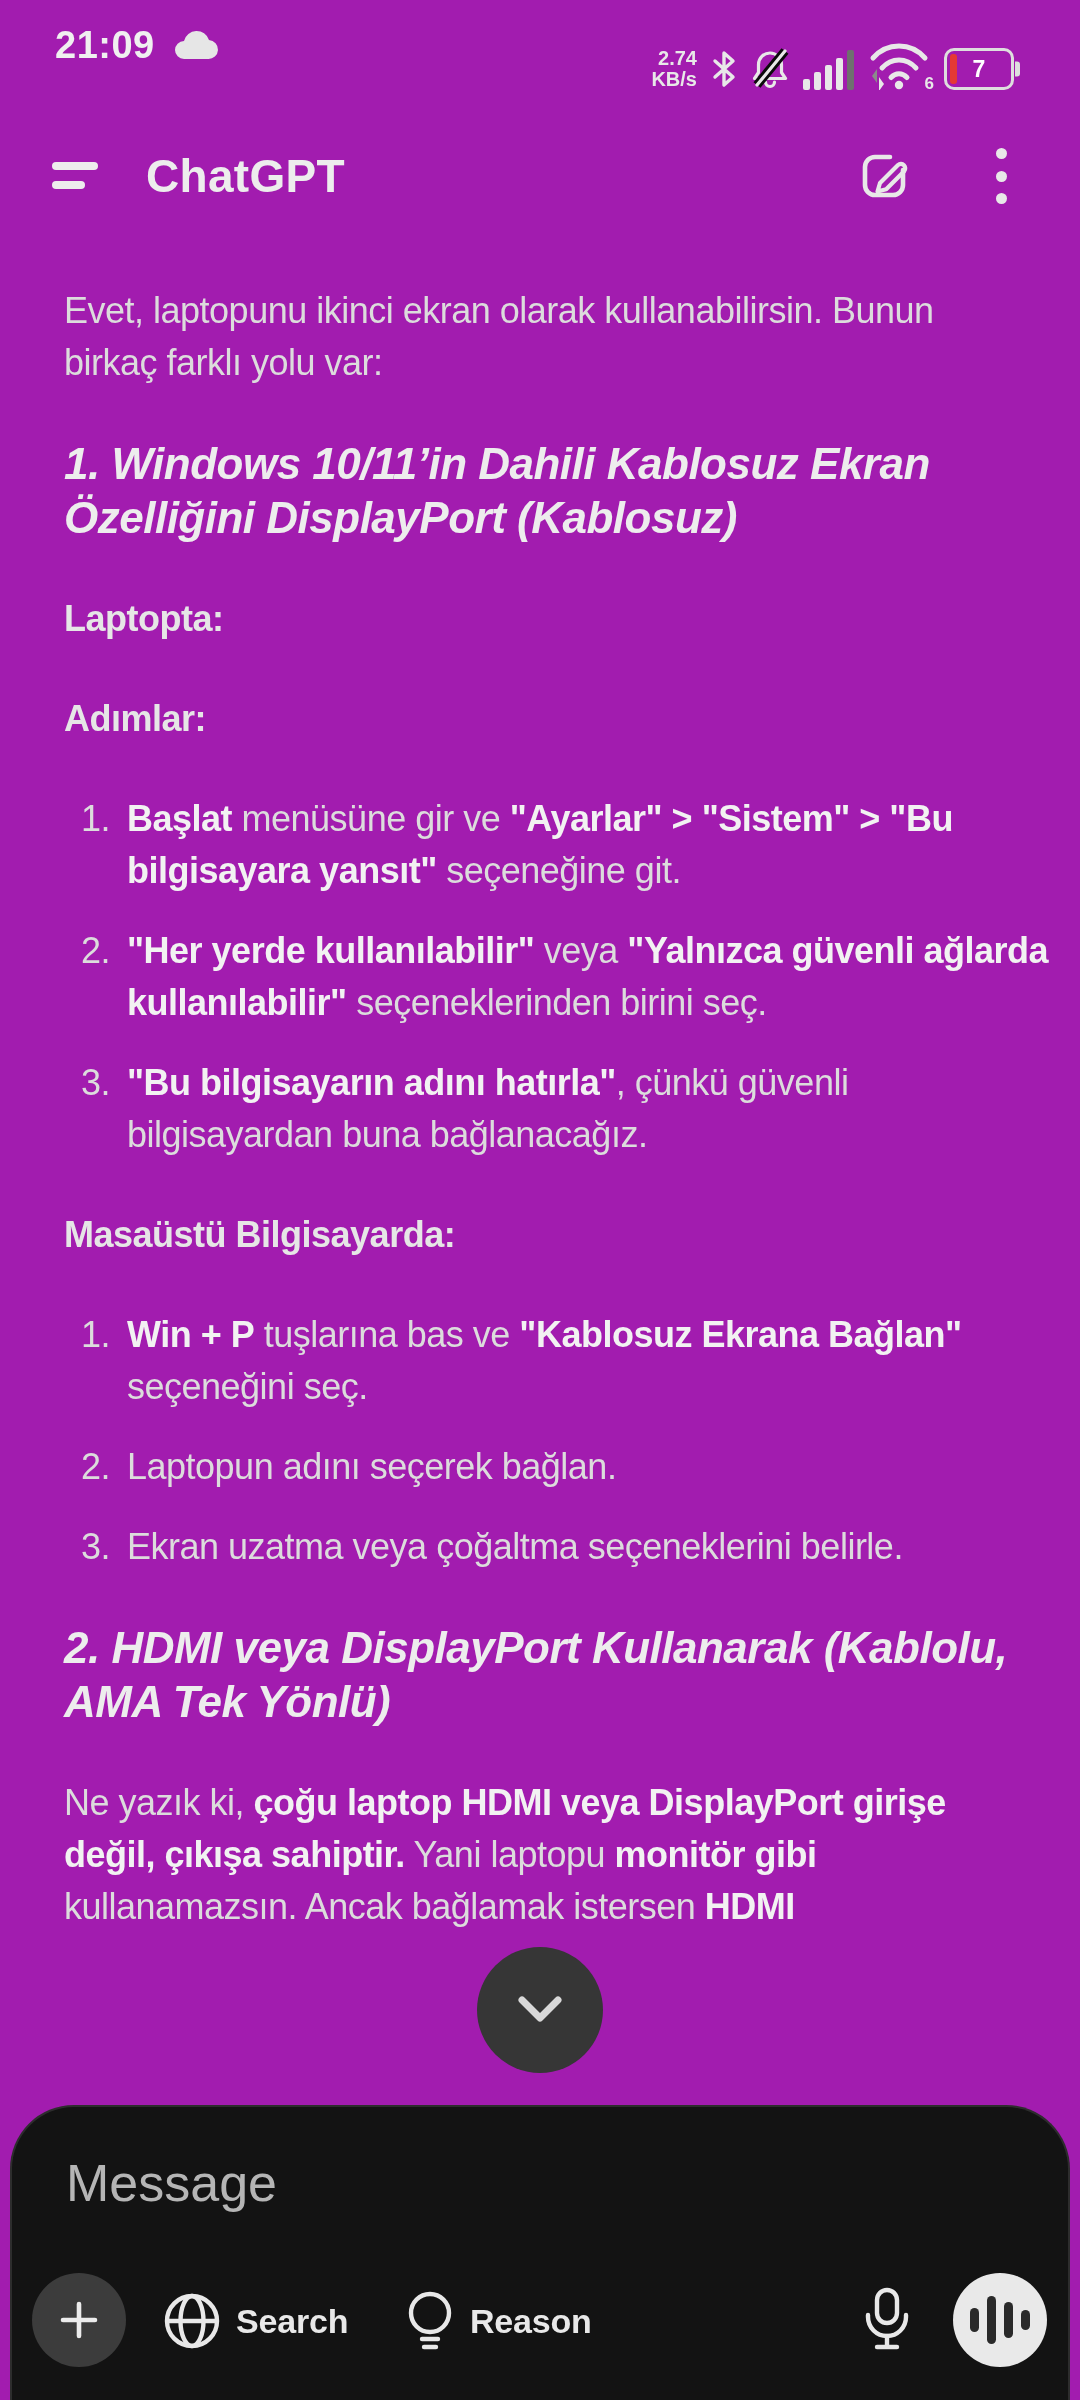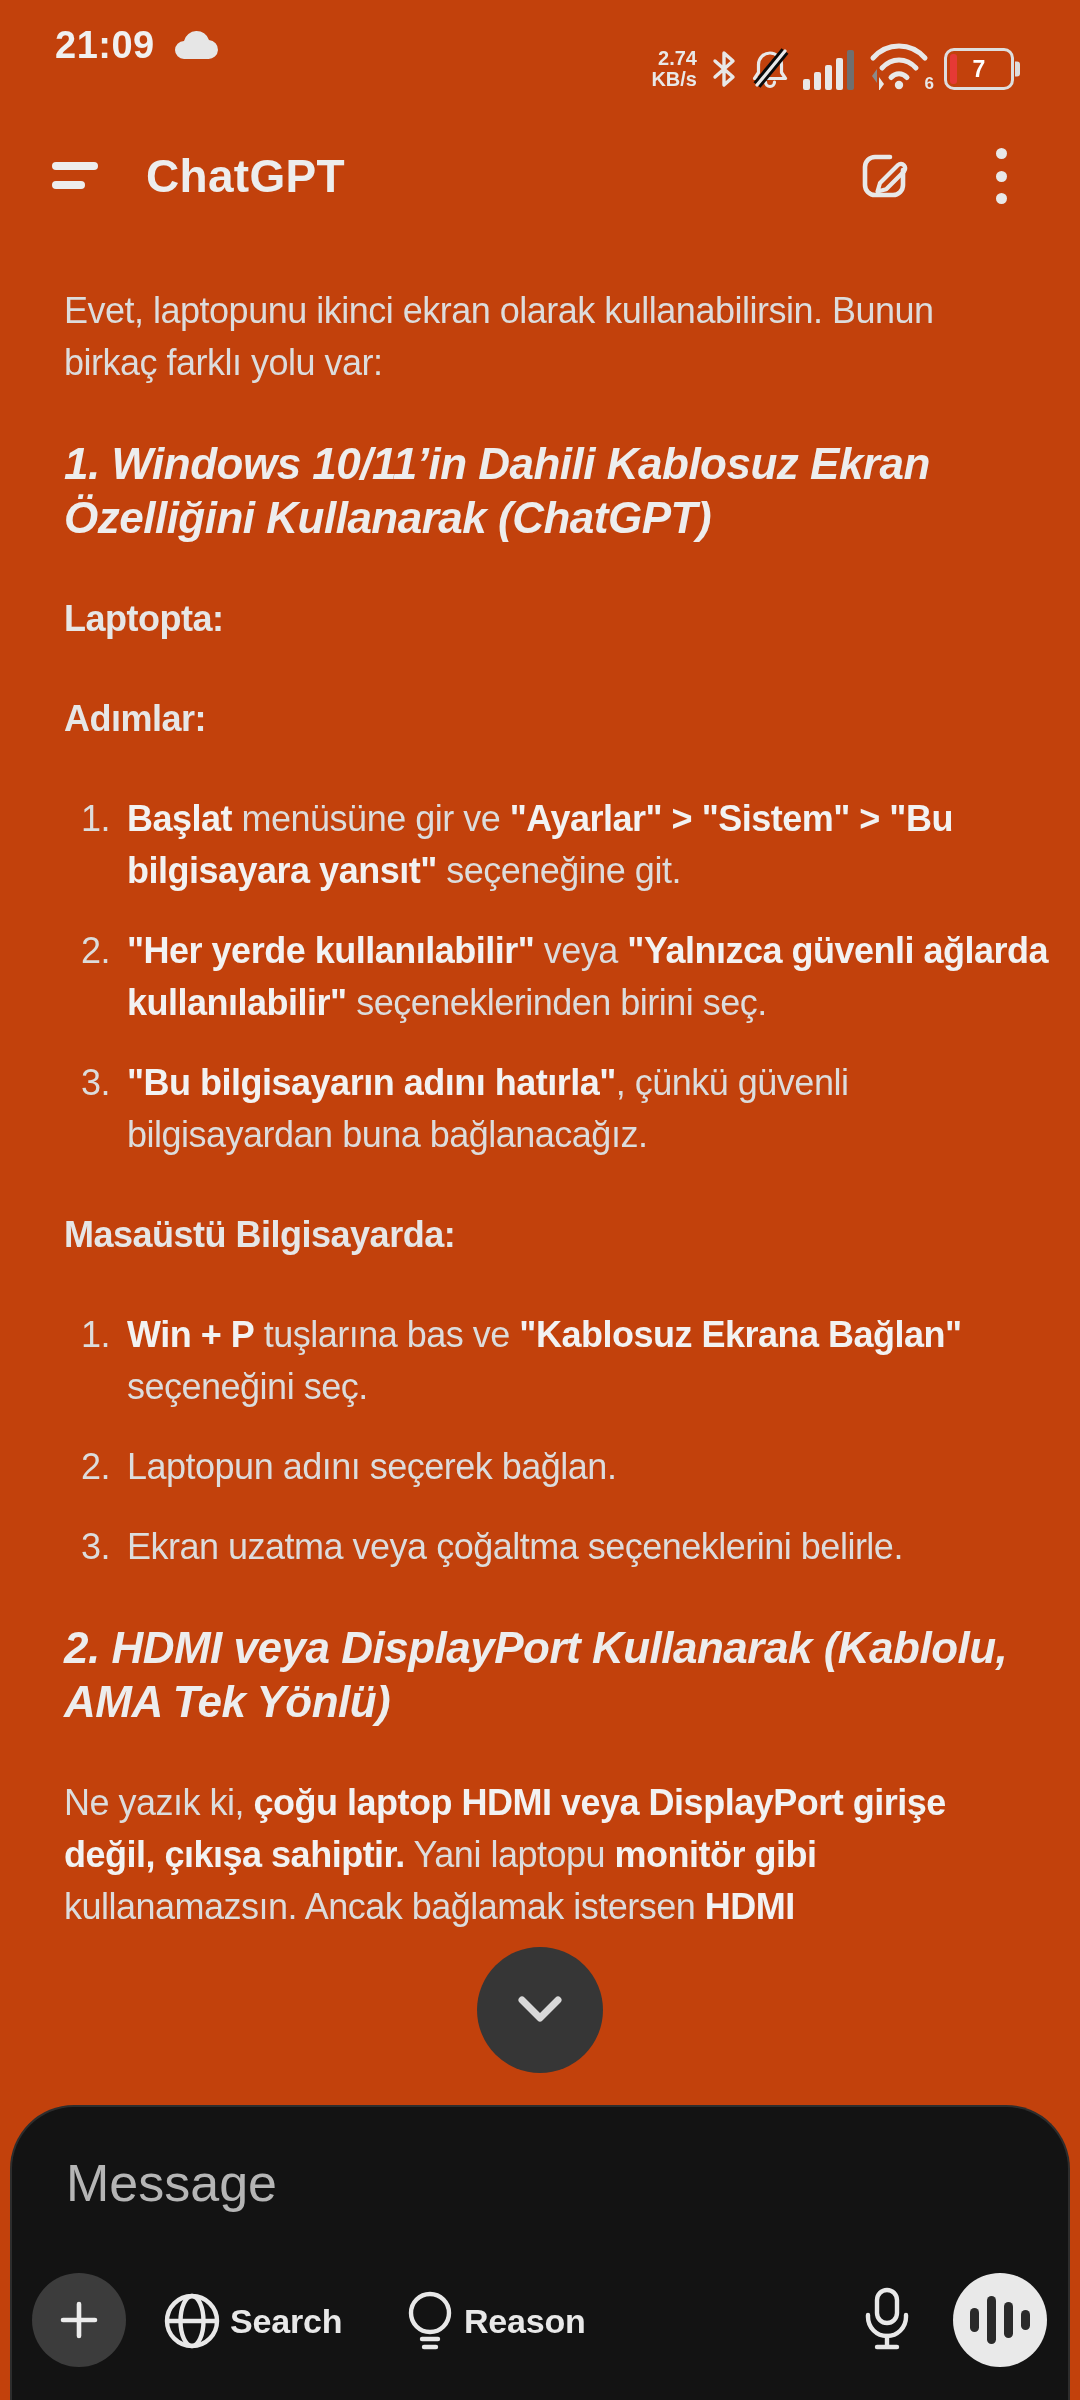--- a/index.html
+++ b/index.html
@@ -1,16 +1,16 @@
 <!DOCTYPE html>
 <html><head>
 <meta charset="utf-8">
 <style>
   html,body{margin:0;padding:0;background:#000;}
-  .screen{position:relative;width:1080px;height:2400px;background:#c2410c;overflow:hidden;
+  .screen{position:relative;width:1080px;height:2400px;background:#a21caf;overflow:hidden;
           font-family:"Liberation Sans",sans-serif;color:#dcdcdc;}
 
   
   .statusbar{position:absolute;top:0;left:0;right:0;height:90px;}
   .sb-left{position:absolute;left:55px;top:0;height:90px;display:flex;align-items:center;gap:18px;}
   .sb-time{font-size:38px;font-weight:600;color:#f0f0f0;letter-spacing:.5px;}
   .sb-right{position:absolute;right:66px;top:0;height:90px;display:flex;align-items:flex-end;gap:14px;}
   .netspeed{text-align:right;font-size:20px;font-weight:700;line-height:21px;color:#e8e8e8;}
   .battery{position:relative;width:64px;height:36px;border:3px solid #dedede;border-radius:10px;
            display:flex;align-items:center;justify-content:center;}
@@ -54,21 +54,21 @@
   
   .scrollbtn{position:absolute;left:477px;top:1947px;width:126px;height:126px;border-radius:50%;
              background:#363636;display:flex;align-items:center;justify-content:center;z-index:3;}
 
   
   .composer{position:absolute;left:10px;right:10px;top:2105px;height:300px;background:#131313;
             border:2px solid #2d2d2d;border-bottom:none;border-radius:64px 64px 0 0;z-index:5;box-sizing:border-box;}
   .placeholder{position:absolute;left:54px;top:46px;font-size:52px;color:#b5b5b5;}
   .plus-btn{position:absolute;left:20px;top:166px;width:94px;height:94px;border-radius:50%;
             background:#3c3c3c;display:flex;align-items:center;justify-content:center;}
-  .chip{position:absolute;top:183px;height:62px;display:flex;align-items:center;gap:8px;justify-content:space-between;}
+  .chip{position:absolute;top:183px;height:62px;display:flex;align-items:center;gap:14px;justify-content:space-between;}
   .chip .lbl{font-size:34px;font-weight:700;color:#e8e8e8;letter-spacing:-0.2px;}
   .chip.search{left:150px;}
   .chip.reason{left:392px;}
   .mic-btn{position:absolute;left:846px;top:178px;width:58px;height:70px;display:flex;align-items:center;justify-content:center;}
   .voice-btn{position:absolute;left:941px;top:166px;width:94px;height:94px;border-radius:50%;background:#e9e9e9;
              display:flex;align-items:center;justify-content:center;gap:8px;}
   .voice-btn i{display:block;width:9px;border-radius:5px;background:#2a2a2a;}
   .voice-btn i:nth-child(1){height:24px}.voice-btn i:nth-child(2){height:48px}
   .voice-btn i:nth-child(3){height:36px}.voice-btn i:nth-child(4){height:20px}
 
@@ -146,21 +146,21 @@
     </div>
     <div class="kebab-btn">
         <i></i>
         <i></i>
         <i></i>
       </div>
   </div>
 
   <div class="content">
       <div class="blk p"><span>Evet, laptopunu ikinci ekran olarak kullanabilirsin. Bunun</span><br><span>birkaç farklı yolu var:</span></div>
-      <div class="blk h3"><span>1. Windows 10/11’in Dahili Kablosuz Ekran</span><br><span>Özelliğini Kullanarak (ChatGPT)</span></div>
+      <div class="blk h3"><span>1. Windows 10/11’in Dahili Kablosuz Ekran</span><br><span>Özelliğini DisplayPort (Kablosuz)</span></div>
       <div class="blk h4"><span>Laptopta:</span></div>
       <div class="blk h4"><span>Adımlar:</span></div>
       <ol class="blk">
         <li><b>Başlat</b><span> menüsüne gir ve </span><b>"Ayarlar" &gt; "Sistem" &gt; "Bu</b><br><b>bilgisayara yansıt"</b><span> seçeneğine git.</span></li>
         <li><b>"Her yerde kullanılabilir"</b><span> veya </span><b>"Yalnızca güvenli ağlarda</b><br><b>kullanılabilir"</b><span> seçeneklerinden birini seç.</span></li>
         <li><b>"Bu bilgisayarın adını hatırla"</b><span>, çünkü güvenli</span><br><span>bilgisayardan buna bağlanacağız.</span></li>
       </ol>
       <div class="blk h4"><span>Masaüstü Bilgisayarda:</span></div>
       <ol class="blk">
         <li><b>Win + P</b><span> tuşlarına bas ve </span><b>"Kablosuz Ekrana Bağlan"</b><br><span>seçeneğini seç.</span></li>

